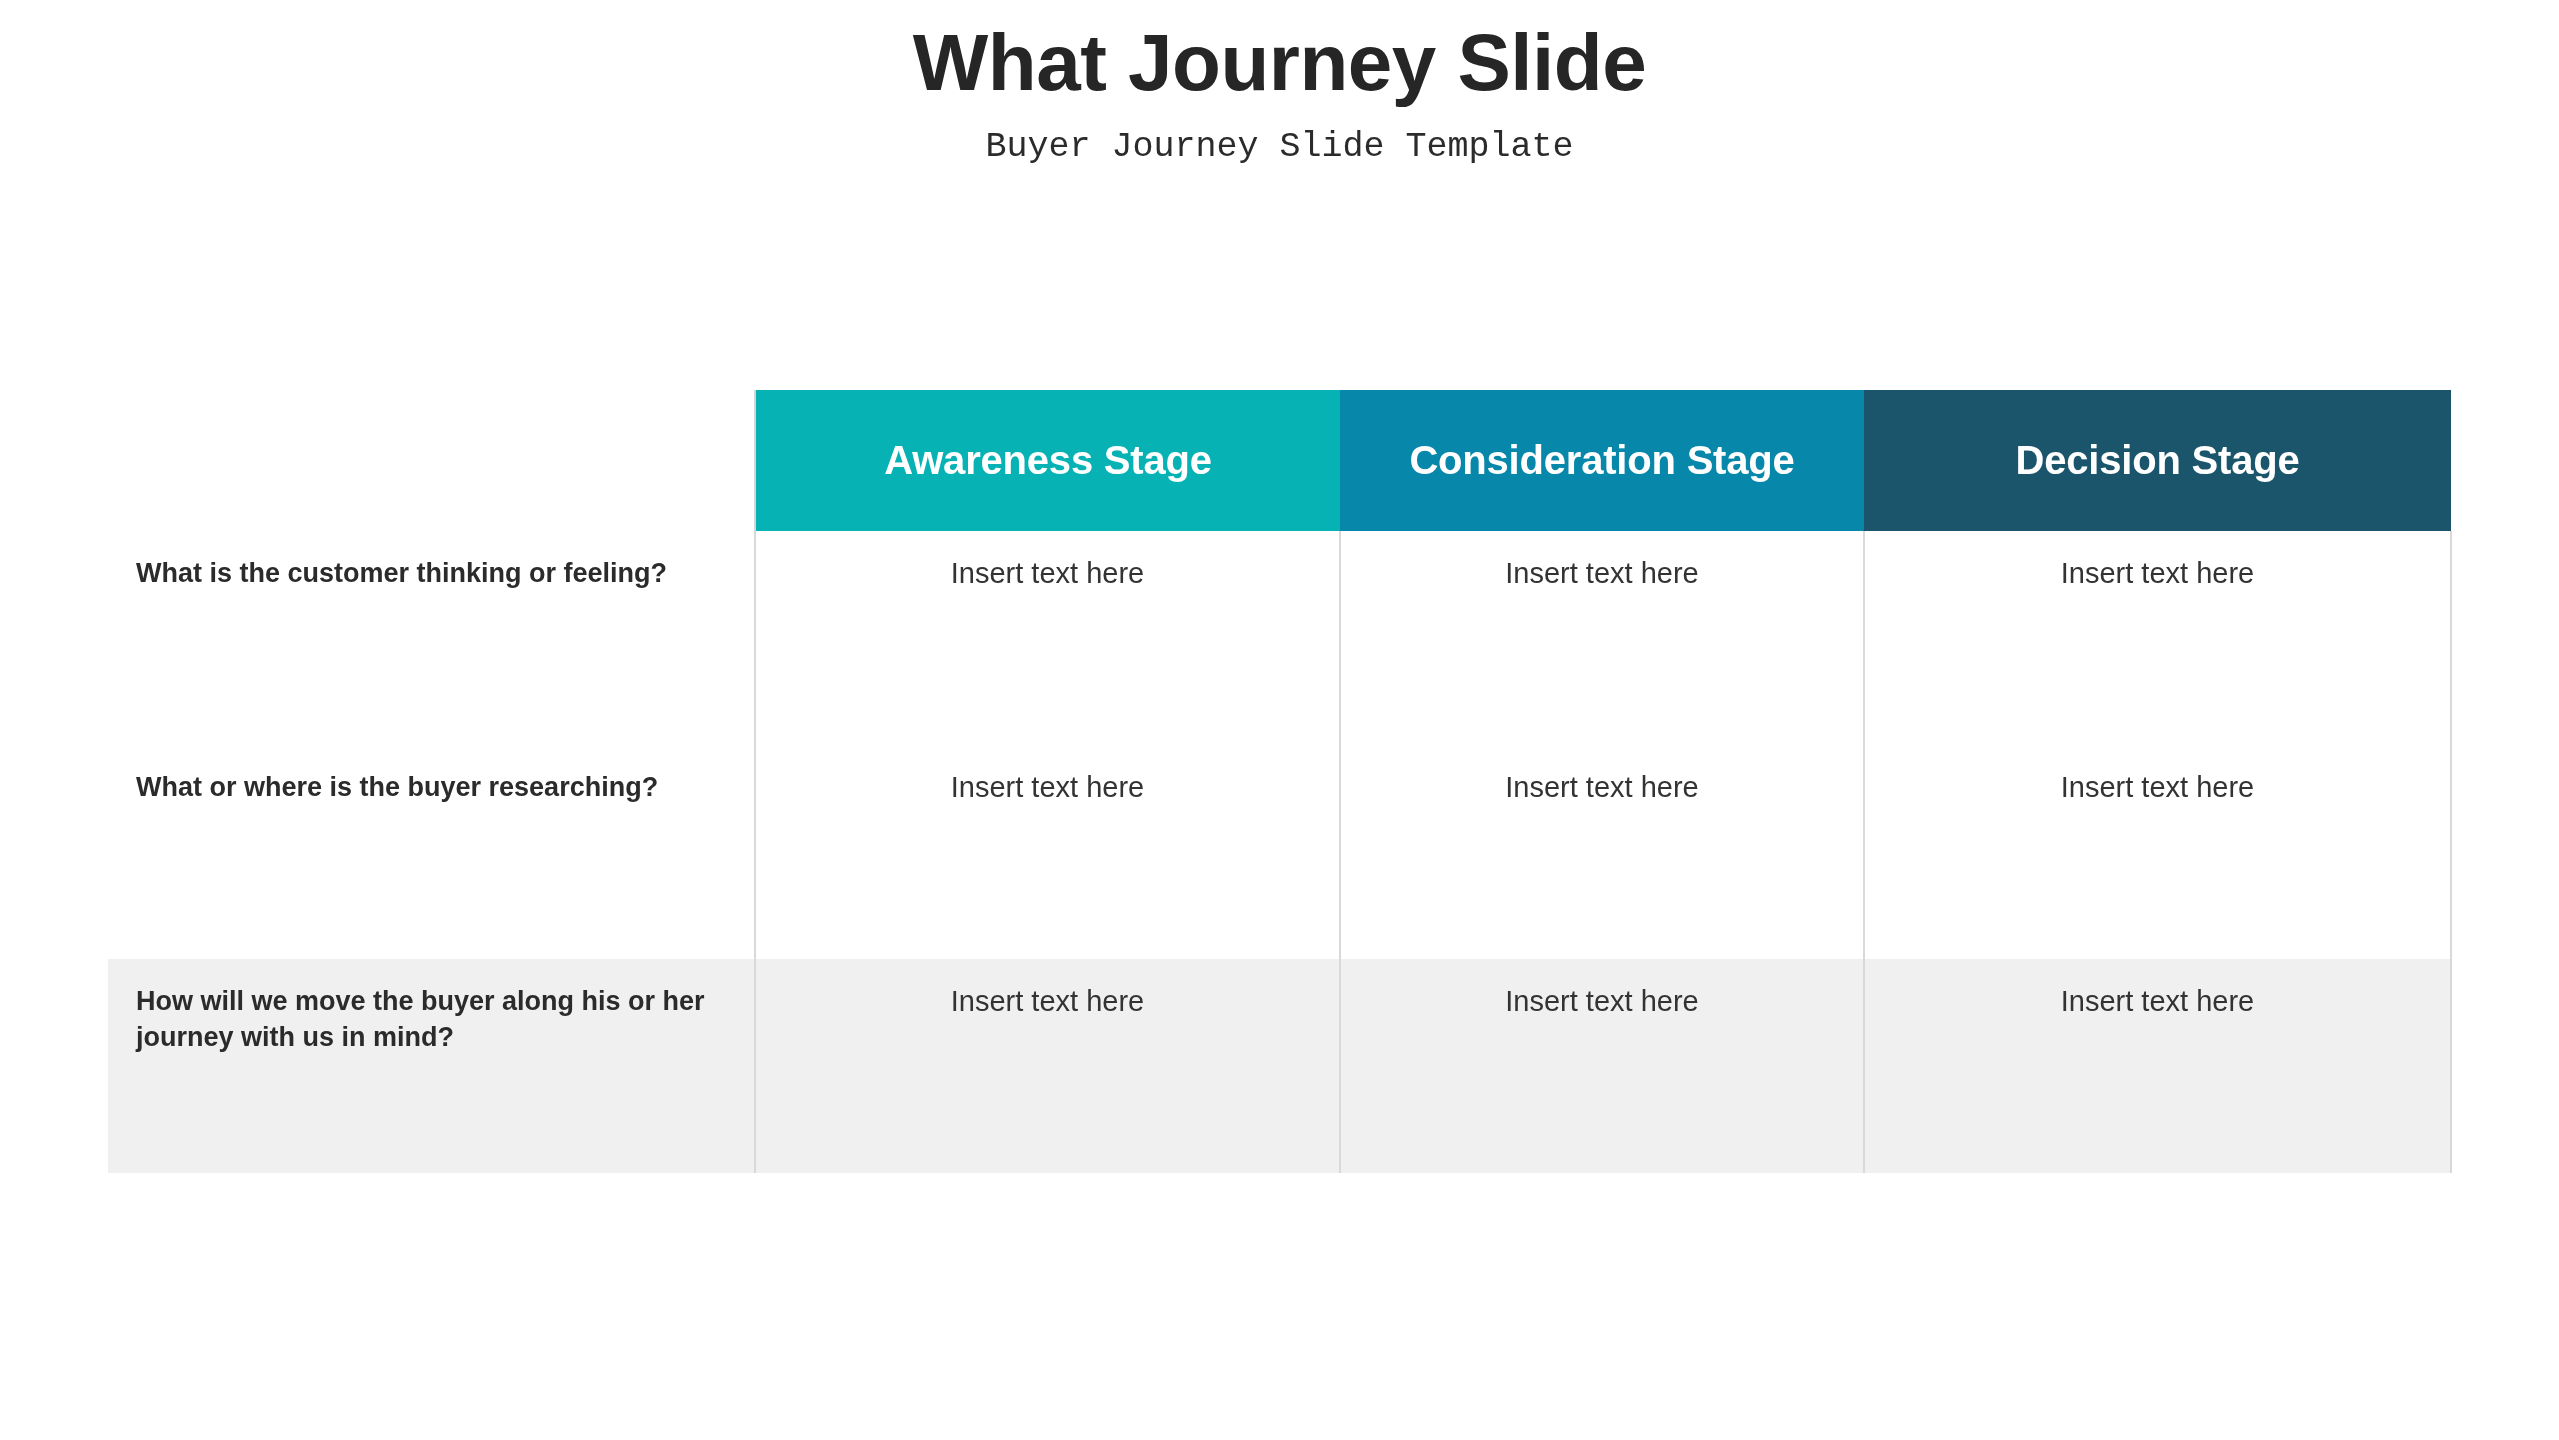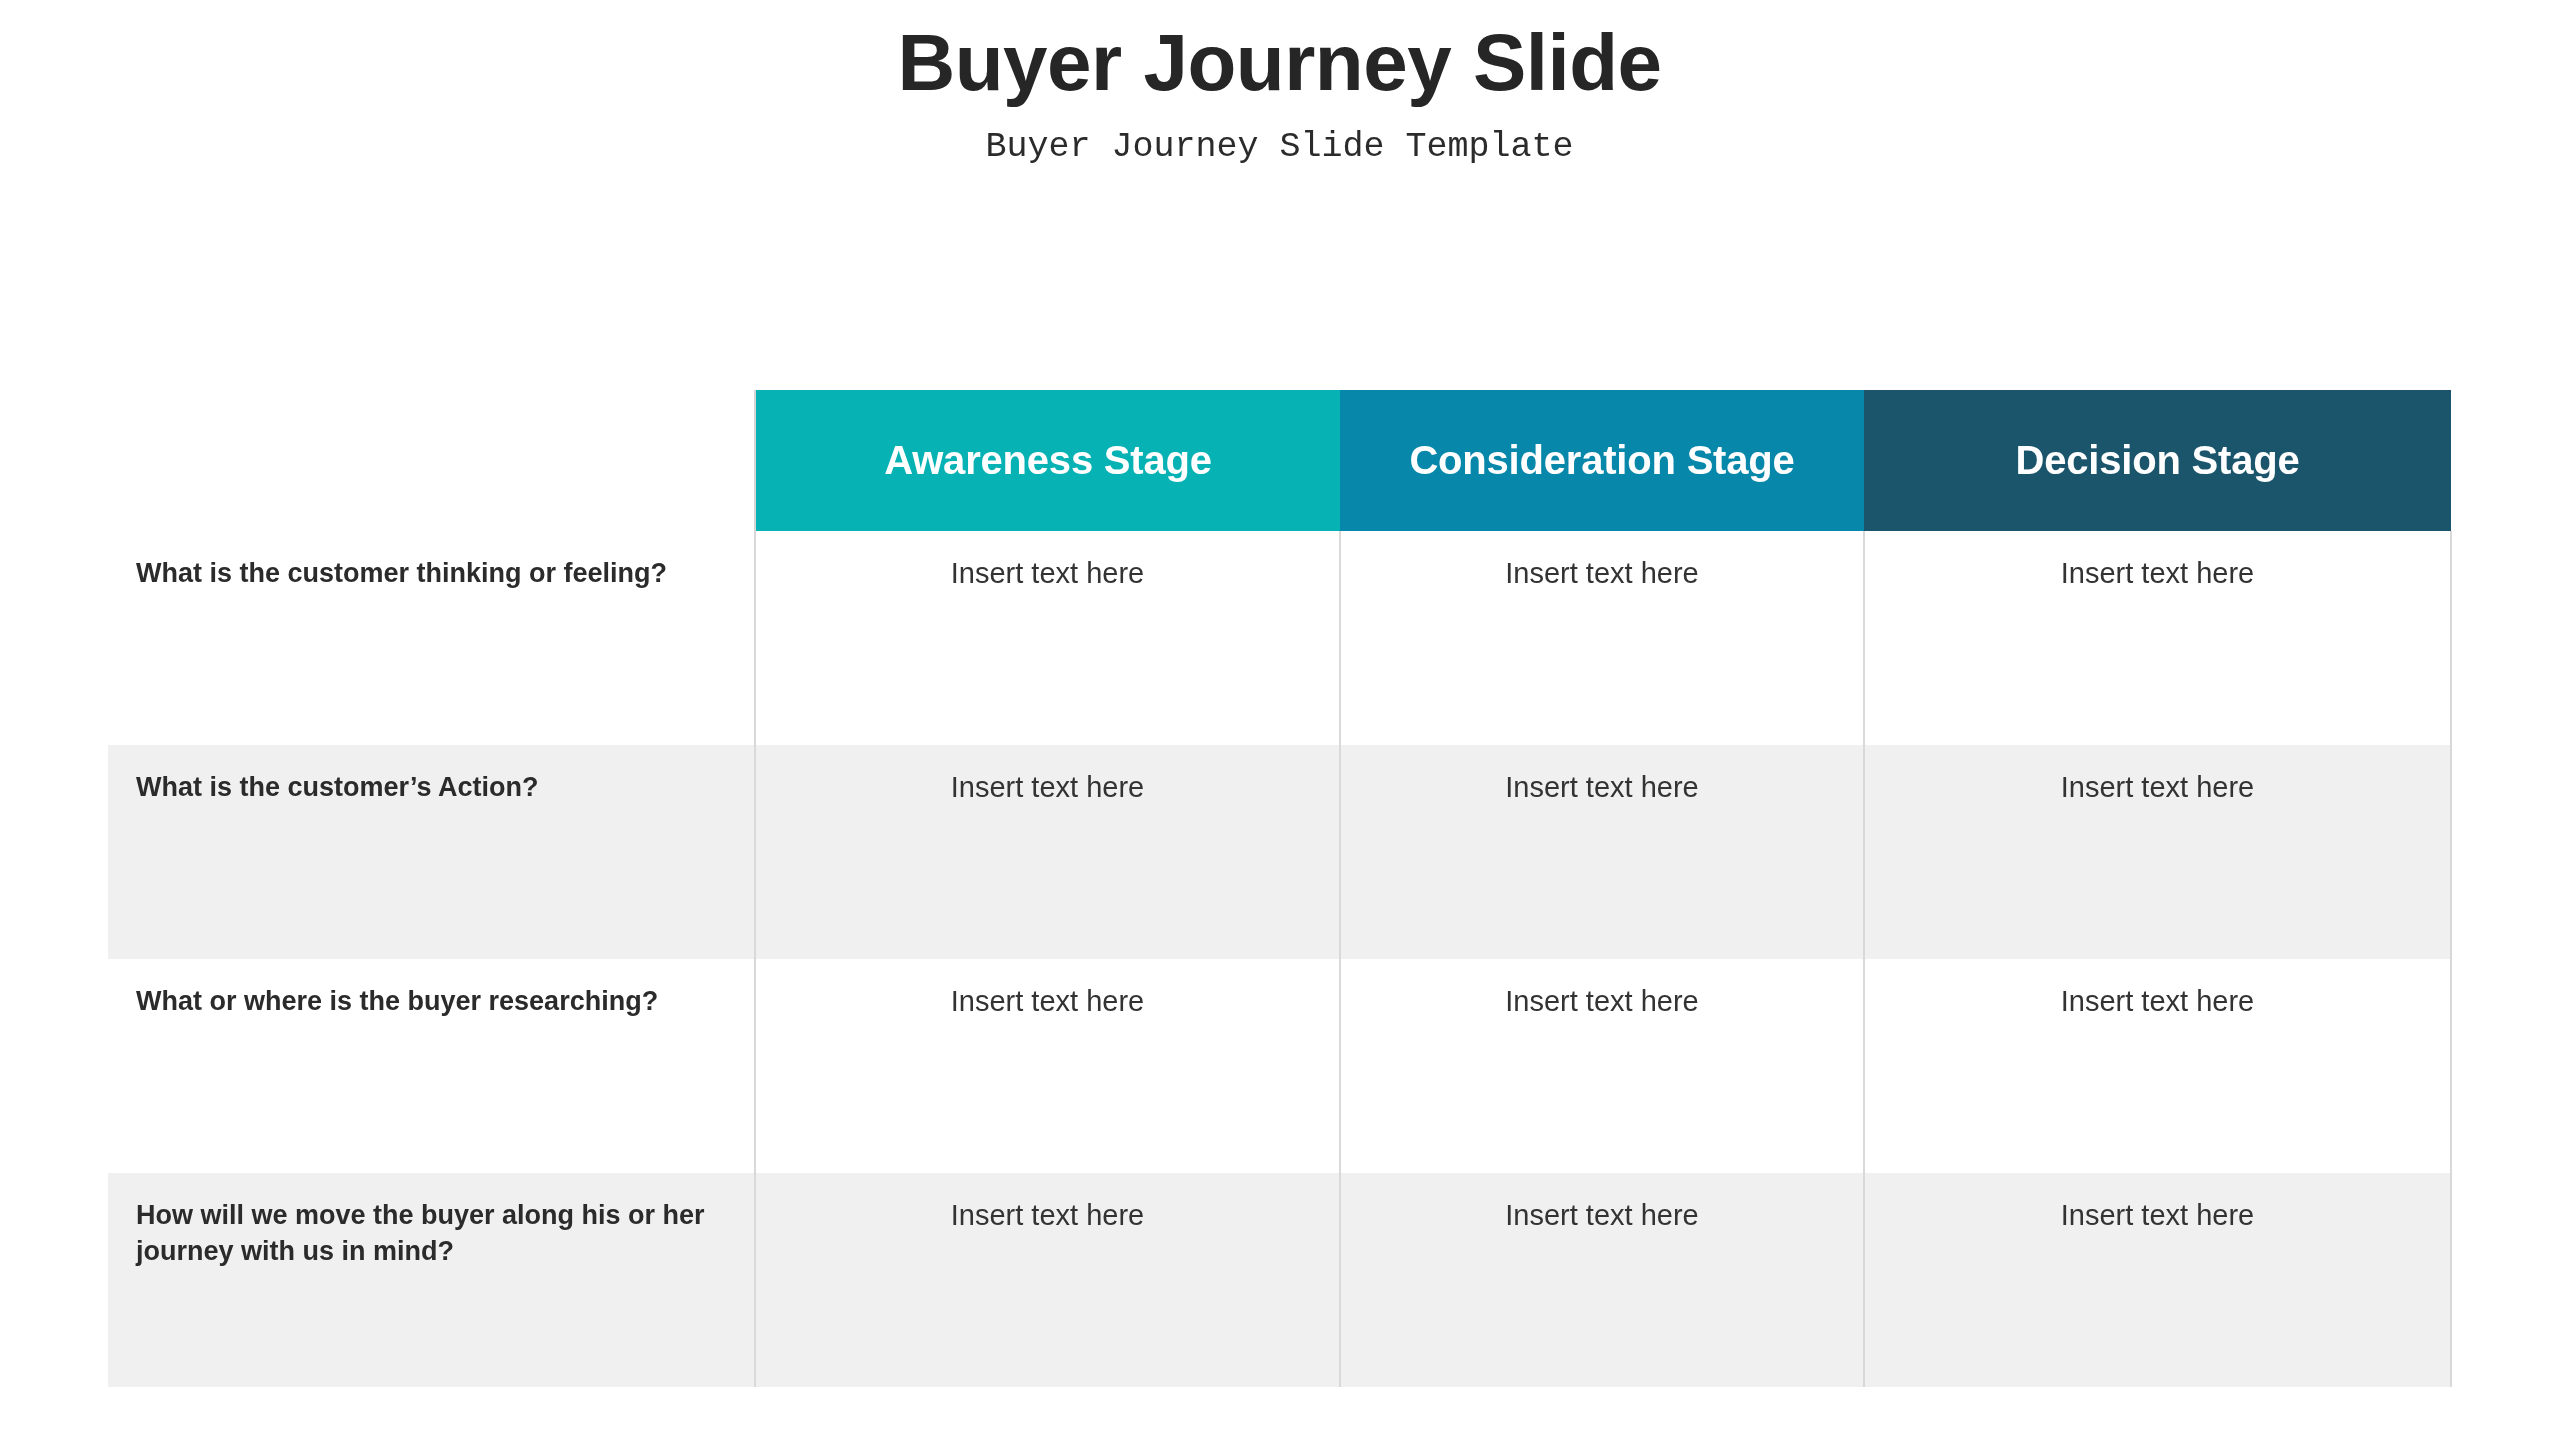--- a/index.html
+++ b/index.html
@@ -113,21 +113,21 @@
     line-height: 1.3;
     color: #333333;
     text-align: center;
     font-family: "Liberation Sans", sans-serif;
   }
 </style>
 </head>
 <body>
 
 <div id="slide-header">
-  <h1 id="slide-title">Buyer Journey Slide</h1>
+  <h1 id="slide-title">What Journey Slide</h1>
   <p id="slide-subtitle">Buyer Journey Slide Template</p>
 </div>
 
 <table id="journey-table">
   <colgroup>
     <col class="c-label">
     <col class="c-stage1">
     <col class="c-stage2">
     <col class="c-stage3">
   </colgroup>
@@ -141,26 +141,20 @@
   </thead>
   <tbody>
 
     <tr class="row-plain">
       <td class="q-cell">What is the customer thinking or feeling?</td>
       <td class="v-cell">Insert text here</td>
       <td class="v-cell">Insert text here</td>
       <td class="v-cell">Insert text here</td>
     </tr>
 
-    <tr class="row-alt">
-      <td class="q-cell">What is the customer’s Action?</td>
-      <td class="v-cell">Insert text here</td>
-      <td class="v-cell">Insert text here</td>
-      <td class="v-cell">Insert text here</td>
-    </tr>
 
     <tr class="row-plain">
       <td class="q-cell">What or where is the buyer researching?</td>
       <td class="v-cell">Insert text here</td>
       <td class="v-cell">Insert text here</td>
       <td class="v-cell">Insert text here</td>
     </tr>
 
     <tr class="row-alt">
       <td class="q-cell">How will we move the buyer along his or her journey with us in mind?</td>

